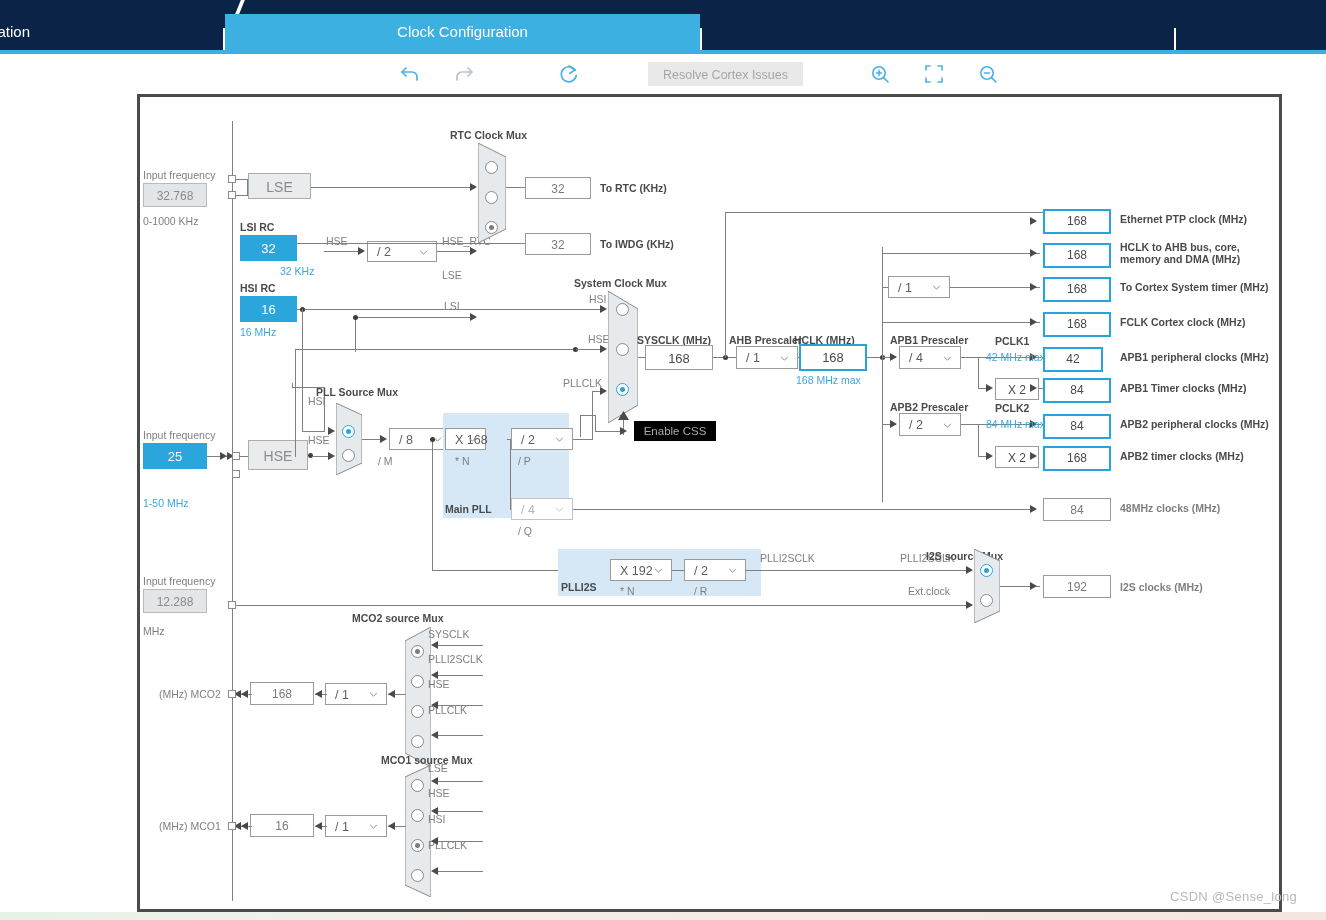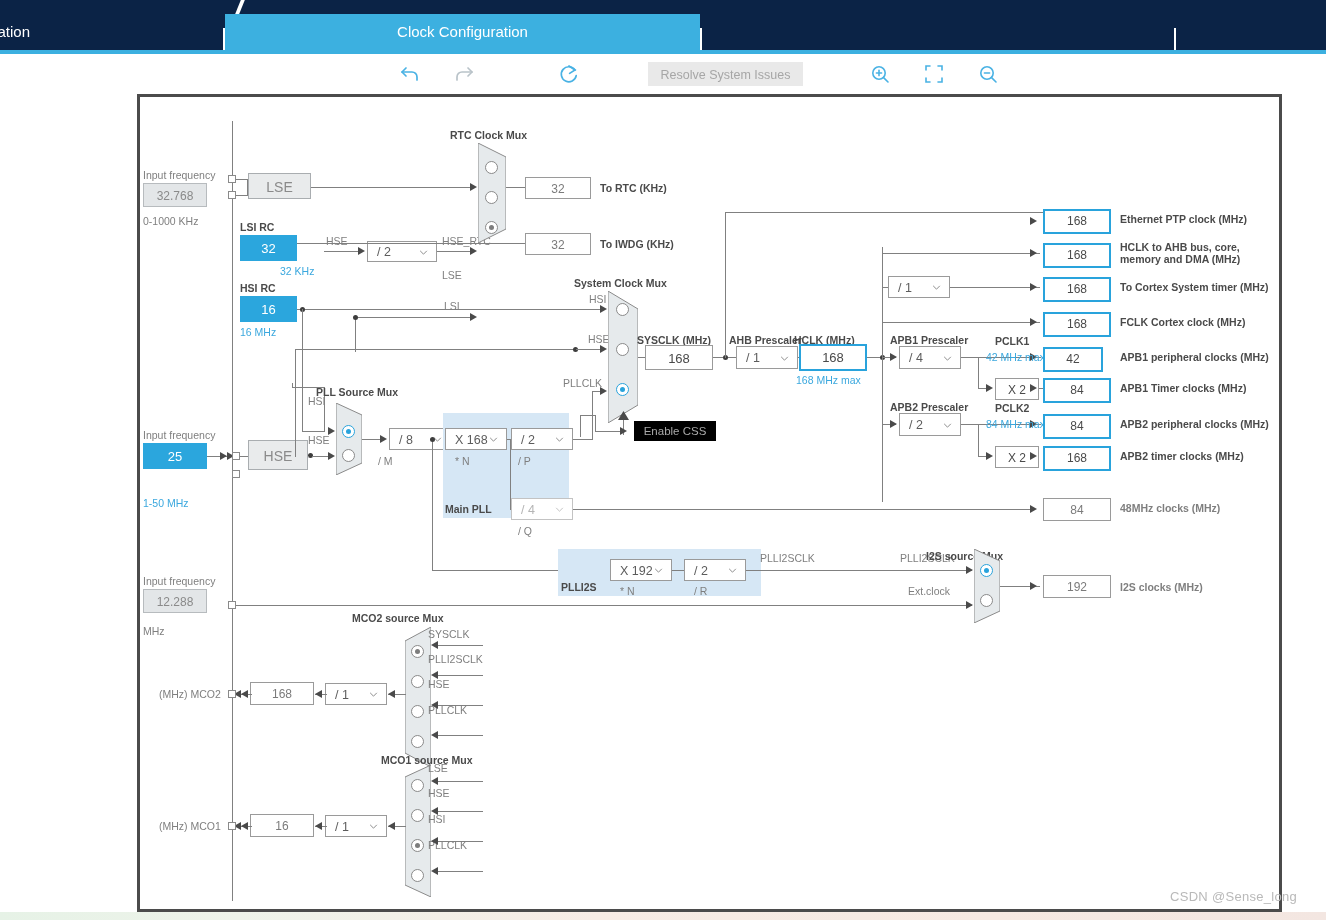--- a/index.html
+++ b/index.html
@@ -140,21 +140,21 @@
     <polyline points="16,6 20,10 16,14"></polyline>
       <path d="M20,10 H10 a5,5 0 0 0 -5,5 v3"></path>
   </svg>
 </div>
 <div class="tbicon" id="btn-reset">
   <svg viewBox="0 0 24 24" fill="none" stroke="#49b2e4" stroke-width="1.7" stroke-linecap="round">
     <path d="M18,8 A7.5,7.5 0 1 0 19.2,13.6"></path>
       <polyline points="12,4 18,8 12.6,11.4" fill="none"></polyline>
   </svg>
 </div>
-<button id="btn-resolve">Resolve System Issues</button>
+<button id="btn-resolve">Resolve Cortex Issues</button>
 <div class="tbicon" id="btn-zoomin">
   <svg viewBox="0 0 24 24" fill="none" stroke="#49b2e4" stroke-width="1.6" stroke-linecap="round">
     <circle cx="11" cy="11" r="6.2"></circle>
       <line x1="15.6" y1="15.6" x2="20" y2="20"></line>
     <line x1="8.4" y1="11" x2="13.6" y2="11"></line>
       <line x1="11" y1="8.4" x2="11" y2="13.6"></line>
   </svg>
 </div>
 <div class="tbicon" id="btn-fit">
   <svg viewBox="0 0 24 24" fill="none" stroke="#49b2e4" stroke-width="1.6" stroke-linecap="round">
@@ -294,21 +294,21 @@
         </svg>
   </div>
   <div class="lbl" style="left:238px;top:358px;">/ M</div>
 
   <div class="pllbg" style="left:303px;top:316px;width:126px;height:105px;"></div>
   <div class="lbl b dk" style="left:305px;top:406px;">Main PLL</div>
 
   <div class="ln hl" style="left:311px;top:342px;width:16px;"></div>
   <div class="dot" style="left:325px;top:340px;"></div>
 
-  <div class="sel2" style="left:305px;top:331px;width:62px;height:22px;line-height:22px;">
+  <div class="sel2" style="left:305px;top:331px;width:41px;height:22px;line-height:22px;">
     <span class="v">X 168</span>
     <svg class="cv" viewBox="0 0 10 6">
       <polyline points="1,1 5,5 9,1" fill="none" stroke="#8d8d8d" stroke-width="1.2"></polyline>
         </svg>
   </div>
   <div class="lbl" style="left:315px;top:358px;">* N</div>
 
   <div class="ln vl" style="left:370px;top:342px;height:70px;"></div>
   <div class="ln hl" style="left:367px;top:342px;width:10px;"></div>
   <div class="ln hl" style="left:370px;top:412px;width:10px;"></div>

